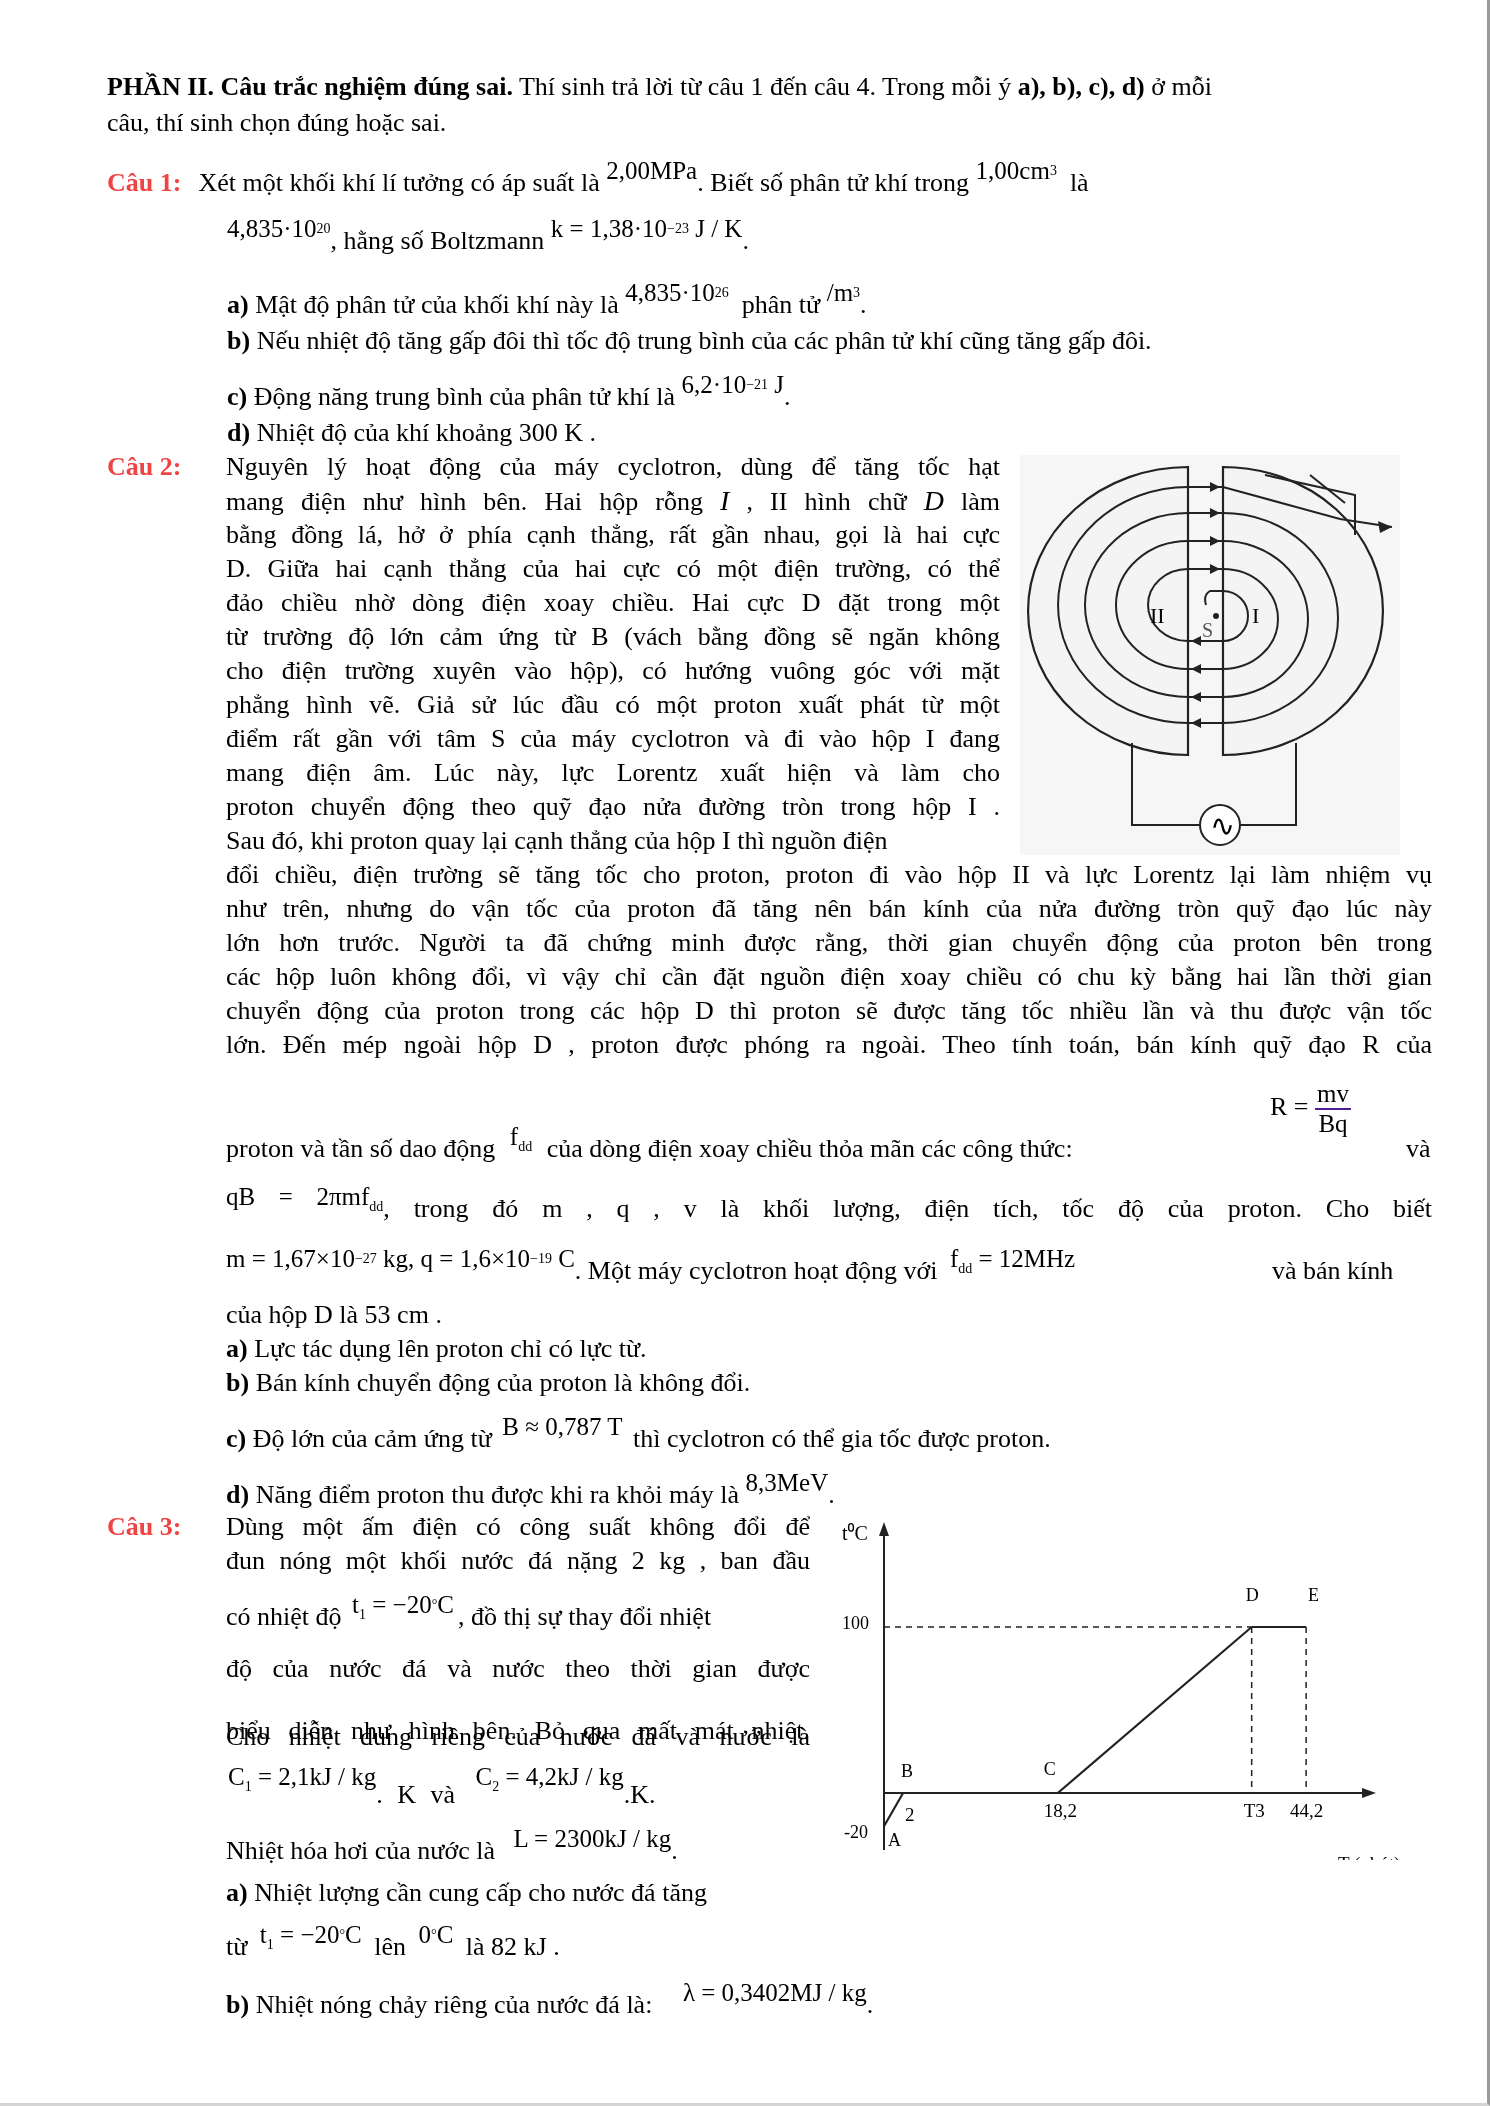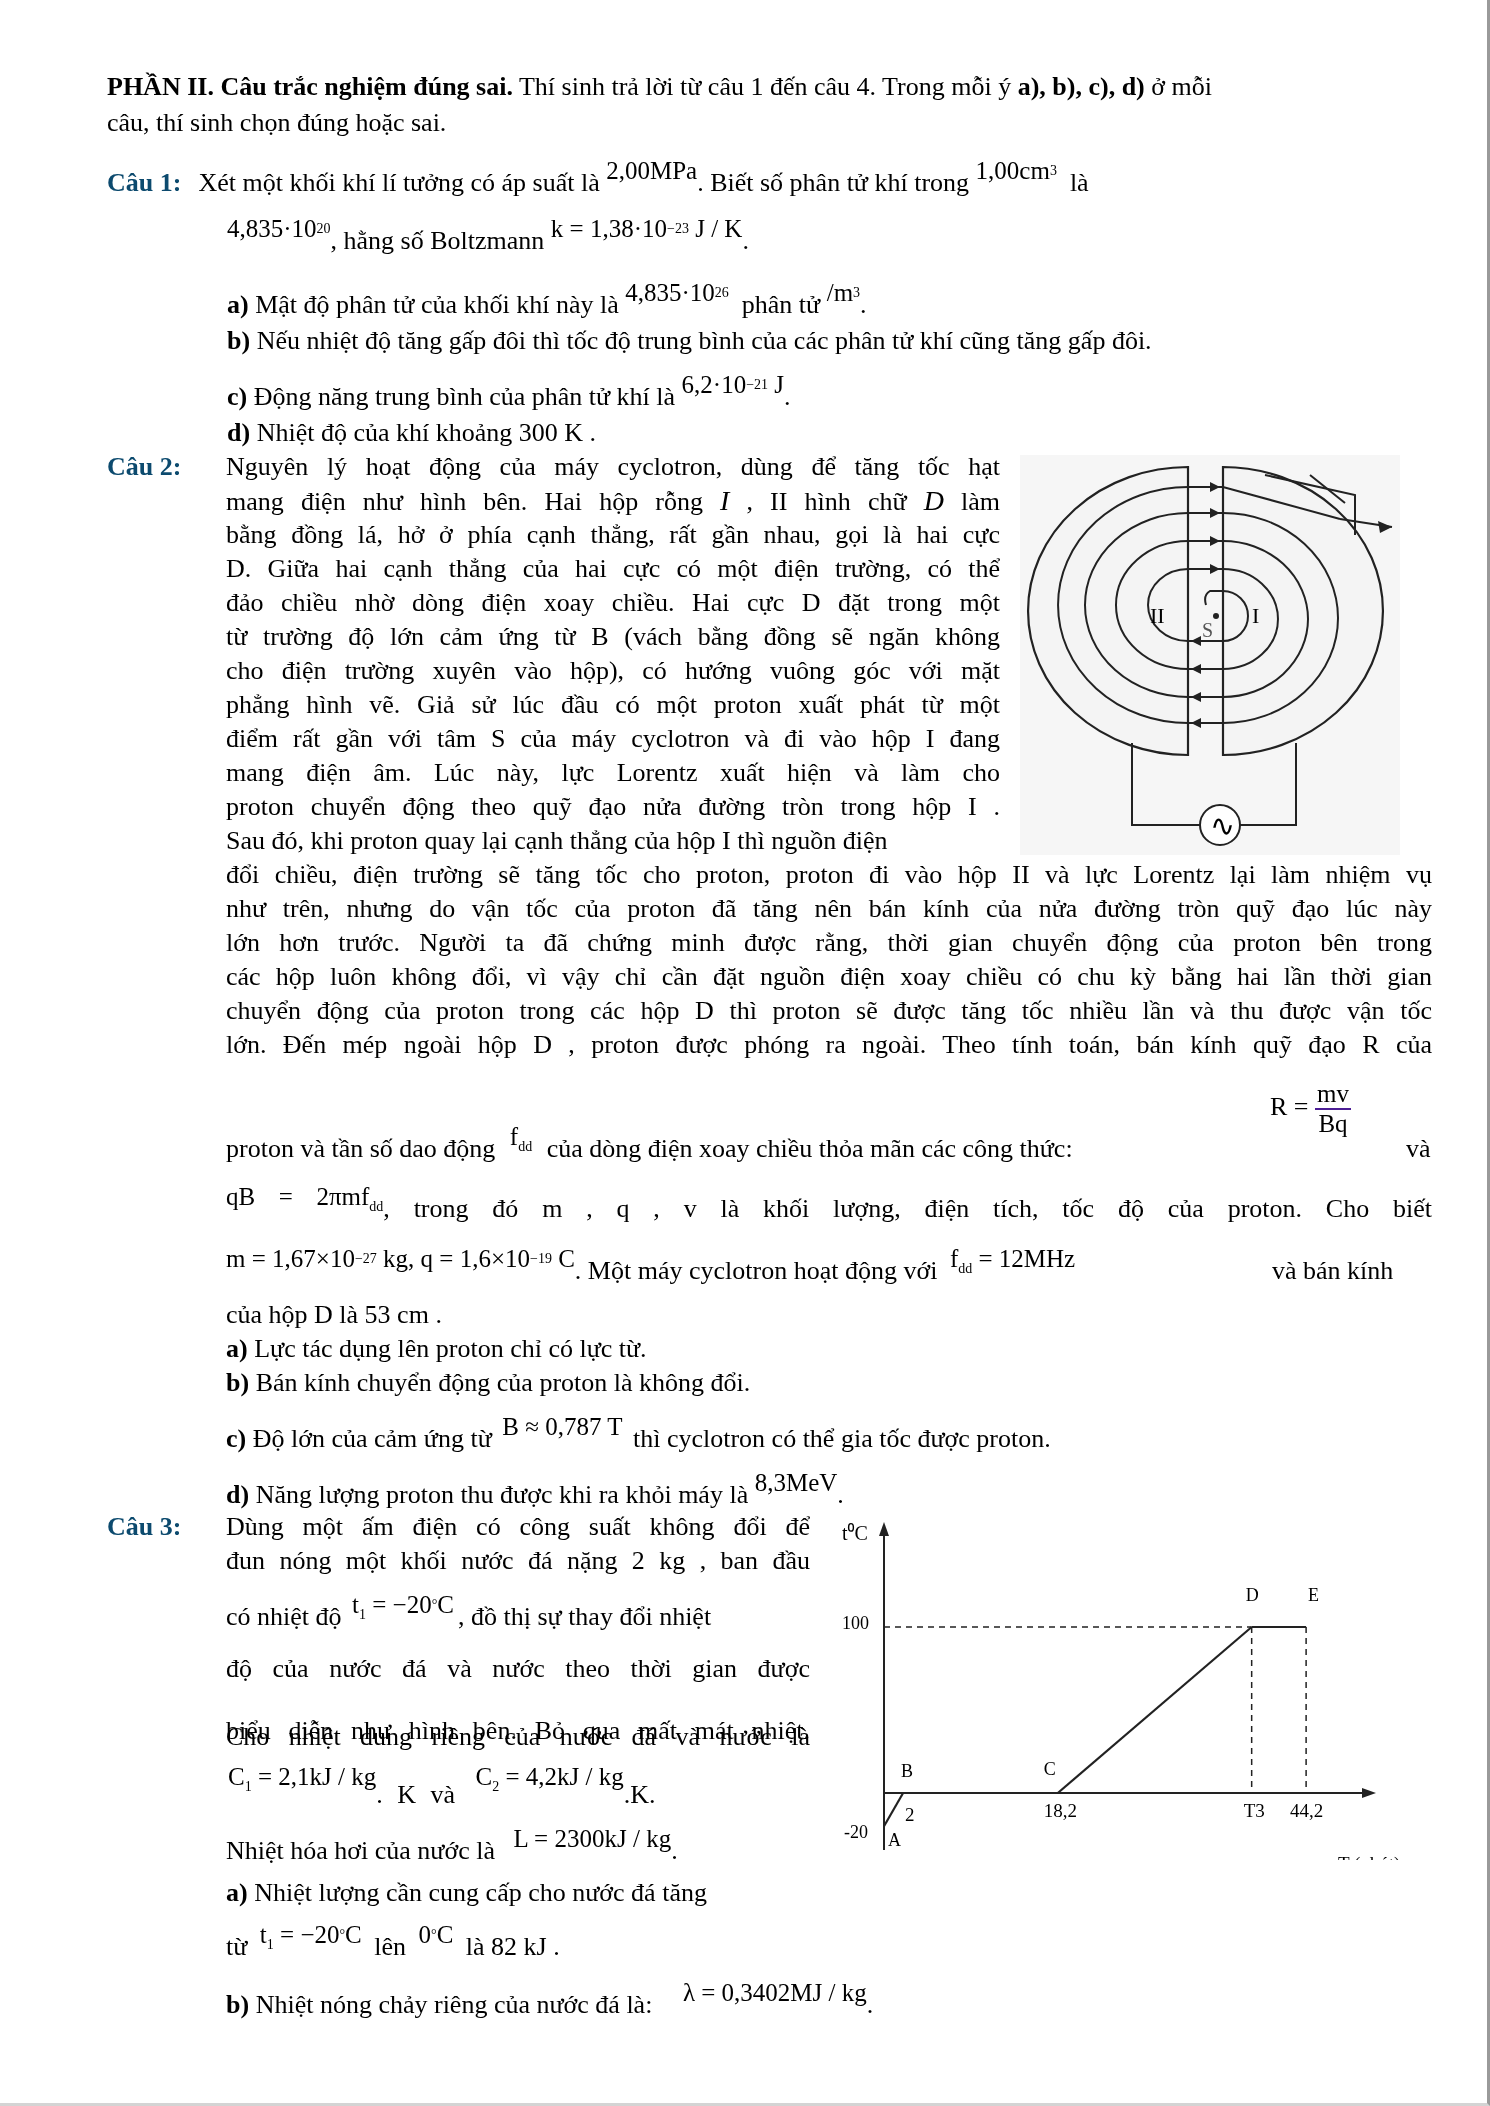--- a/index.html
+++ b/index.html
@@ -10,21 +10,21 @@
   .page-frame {
     position: absolute; left: 0; top: 0; width: 1487px; height: 2103px;
     border-right: 3px solid #9a9a9a; border-bottom: 3px solid #d4d4d4;
     box-sizing: content-box;
   }
   .line {
     position: absolute; font-size: 26px; line-height: 30px; white-space: nowrap;
   }
   .just { text-align: justify; text-align-last: justify; white-space: normal; }
   .b { font-weight: bold; }
-  .cau { color: #0c4a6e; font-weight: bold; }
+  .cau { color: #ef4444; font-weight: bold; }
   .math { font-family: "Liberation Serif", serif; font-size: 25px; position: relative; top: -12px; }
   .math sup { font-size: 14px; position: relative; top: -4px; vertical-align: baseline; }
   .math sub { font-size: 14px; vertical-align: baseline; position: relative; top: 6px; }
   .frac {
     display: inline-block; text-align: center; vertical-align: middle;
     font-size: 25px; line-height: 28px;
   }
   .frac .num { display: block; border-bottom: 2px solid #4c1d95; padding: 0 2px; }
   .frac .den { display: block; padding: 0 2px; }
   svg text { font-family: "Liberation Serif", serif; }
@@ -125,21 +125,21 @@
 </div>
 <div class="line" style="left:226px; top:1368px;">
   <span class="b">b)</span><span> Bán kính chuyển động của proton là không đổi.</span>
 </div>
 <div class="line" style="left:226px; top:1424px;">
   <span class="b">c)</span><span> Độ lớn của cảm ứng từ</span>
   <span class="math" style="margin:0 4px;">B ≈ 0,787 T</span>
   <span>thì cyclotron có thể gia tốc được proton.</span>
 </div>
 <div class="line" style="left:226px; top:1480px;">
-  <span class="b">d)</span><span> Năng lượng proton thu được khi ra khỏi máy là</span>
+  <span class="b">d)</span><span> Năng điểm proton thu được khi ra khỏi máy là</span>
   <span class="math">8,3MeV</span><span>.</span>
 </div>
 
 <svg style="position:absolute; left:1020px; top:455px;" width="380" height="400" viewBox="0 0 380 400">
   <rect x="0" y="0" width="380" height="400" fill="#f6f6f6"></rect>
   <g fill="none" stroke="#222" stroke-width="2.2">
 
     <path d="M 168 12 L 168 300 A 160 144 0 0 1 168 12 Z" fill="#f4f4f4"></path>
 
     <path d="M 203 12 L 203 300 A 160 144 0 0 0 203 12 Z" fill="#f4f4f4"></path>

